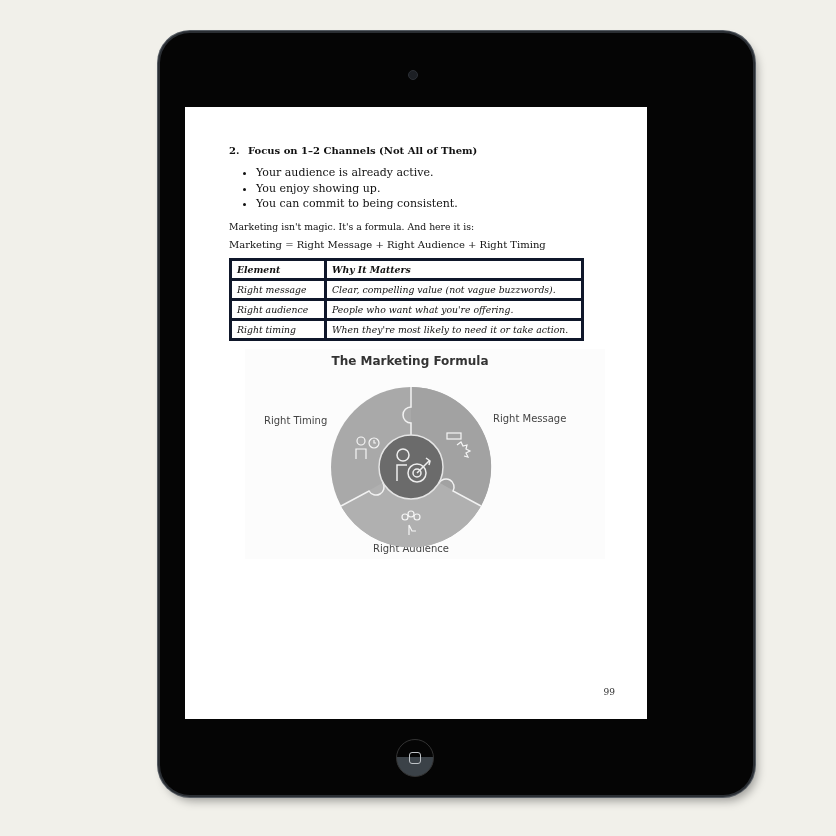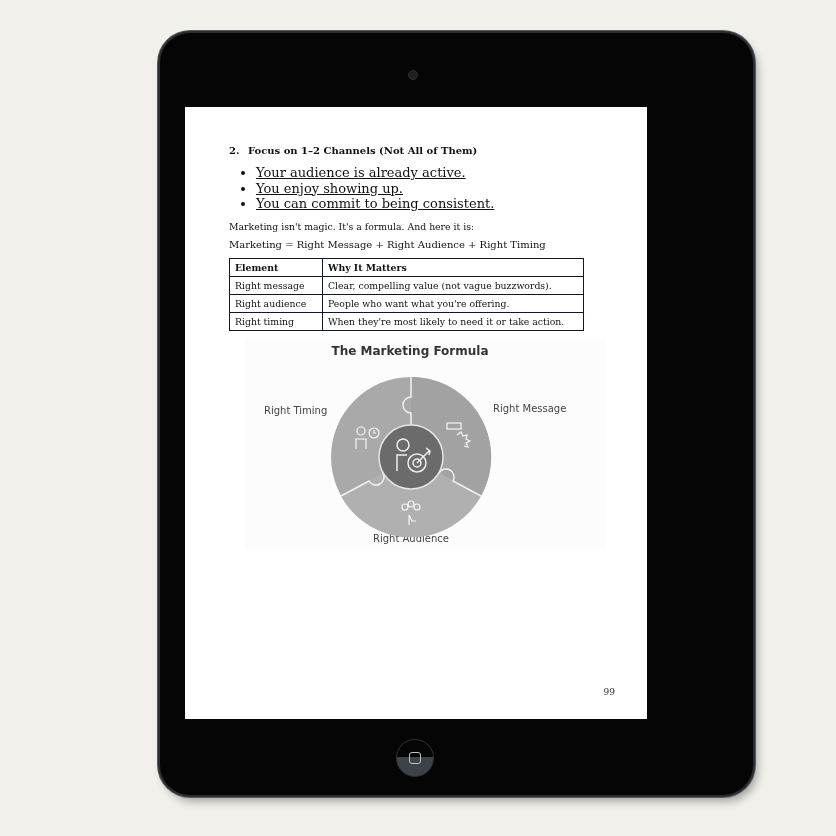--- a/index.html
+++ b/index.html
@@ -6,24 +6,24 @@
   body { width:836px; height:836px; background:#f1f0ea; position:relative; overflow:hidden; font-family:"DejaVu Serif", serif; }
   .tablet { position:absolute; left:160px; top:33px; width:593px; height:762px; background:#050505; border-radius:30px; box-shadow: 0 0 0 2px #2a2e33, 0 0 0 3px #555b62, 4px 6px 10px rgba(0,0,0,0.35); }
   .camera { position:absolute; left:248px; top:37px; width:8px; height:8px; border-radius:50%; background:#1c1f24; border:1px solid #2c3036; }
   .screen { position:absolute; left:25px; top:74px; width:462px; height:612px; background:#fff; overflow:hidden; }
   .home { position:absolute; left:236px; top:706px; width:38px; height:38px; border-radius:50%; background:linear-gradient(#050505 0 48%, #3b4248 48% 100%); border:1px solid #333; box-sizing:border-box; }
   .home-sq { position:absolute; left:12px; top:12px; width:12px; height:12px; border:1.5px solid #bfc3c7; border-radius:3px; box-sizing:border-box; }
   .page { position:absolute; left:44px; top:38px; width:376px; color:#111; }
   .h { font-weight:bold; font-size:10px; margin:0 0 9px 0; }
   .h .num { display:inline-block; width:19px; }
   p { font-size:9.3px; line-height:11.5px; margin:0 0 7px 0; text-align:justify; }
-  ul { margin:0 0 9px 0; padding-left:27px; font-size:13px; line-height:15.5px;text-decoration:underline; }
+  ul { margin:0 0 9px 0; padding-left:27px; font-size:11px; line-height:15.5px; }
   .formula { font-weight:normal; font-size:10px; margin:0 0 8px 0; }
   table { border-collapse:collapse; width:355px; font-size:9.3px; margin-bottom:8px; }
-  td, th { border:1px solid #0f172a; padding:1px 5px; text-align:left; height:15px; }
+  td, th { border:3px solid #0f172a; padding:1px 5px; text-align:left; height:15px;font-style:italic; }
   th { font-weight:bold; }
   .col1 { width:82px; }
   .diagram { position:relative; width:360px; height:210px; margin-left:16px; background:#fcfcfc; font-family:"DejaVu Sans", sans-serif; }
   .dtitle { position:absolute; left:0; width:330px; top:5px; text-align:center; font-weight:bold; font-size:12px; color:#333; }
   .lbl { position:absolute; font-size:10px; color:#444; }
   .pnum { position:absolute; right:32px; bottom:22px; font-size:9px; color:#333;text-align:right; }
 </style>
 </head>
 <body>
 

